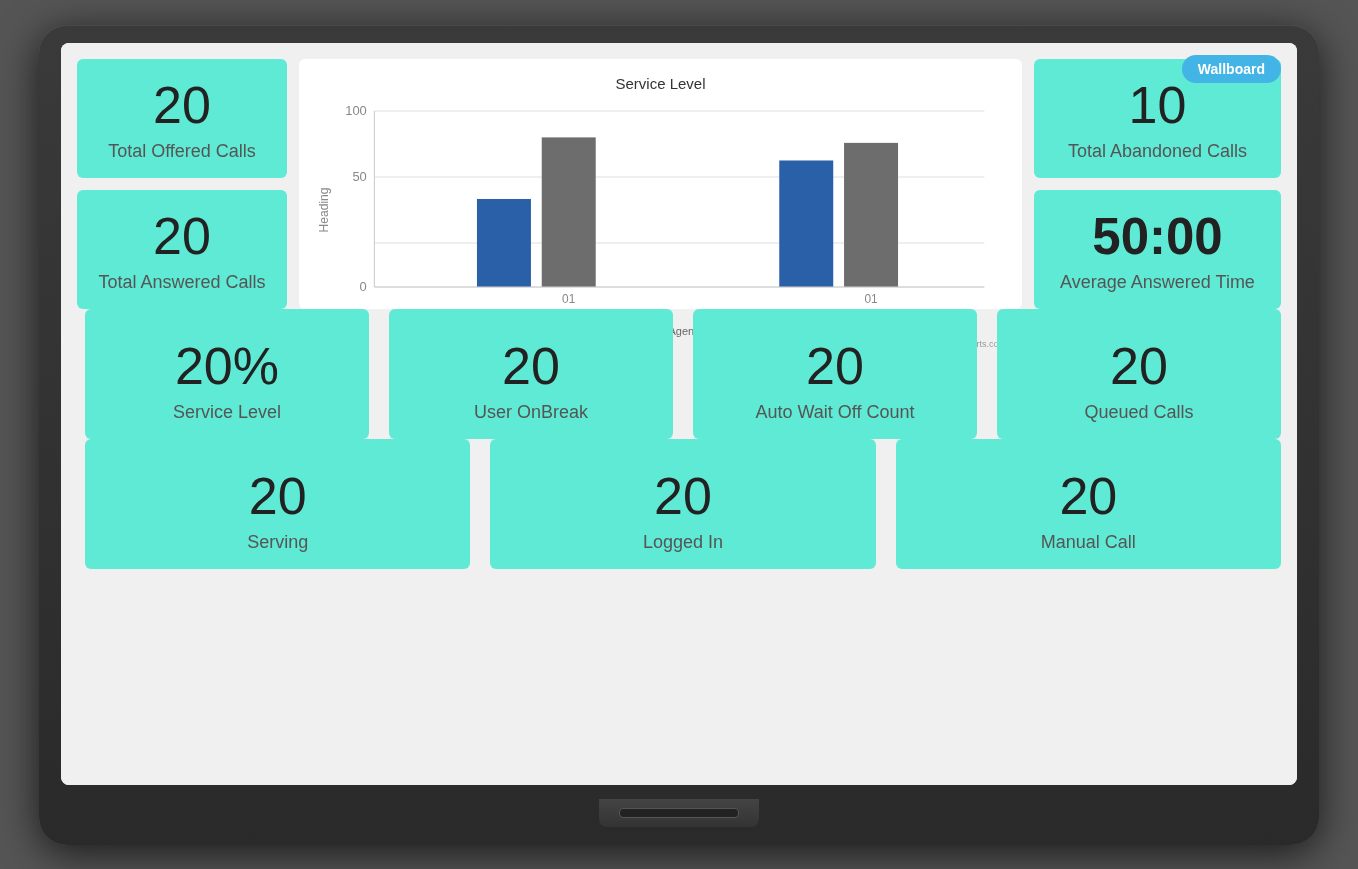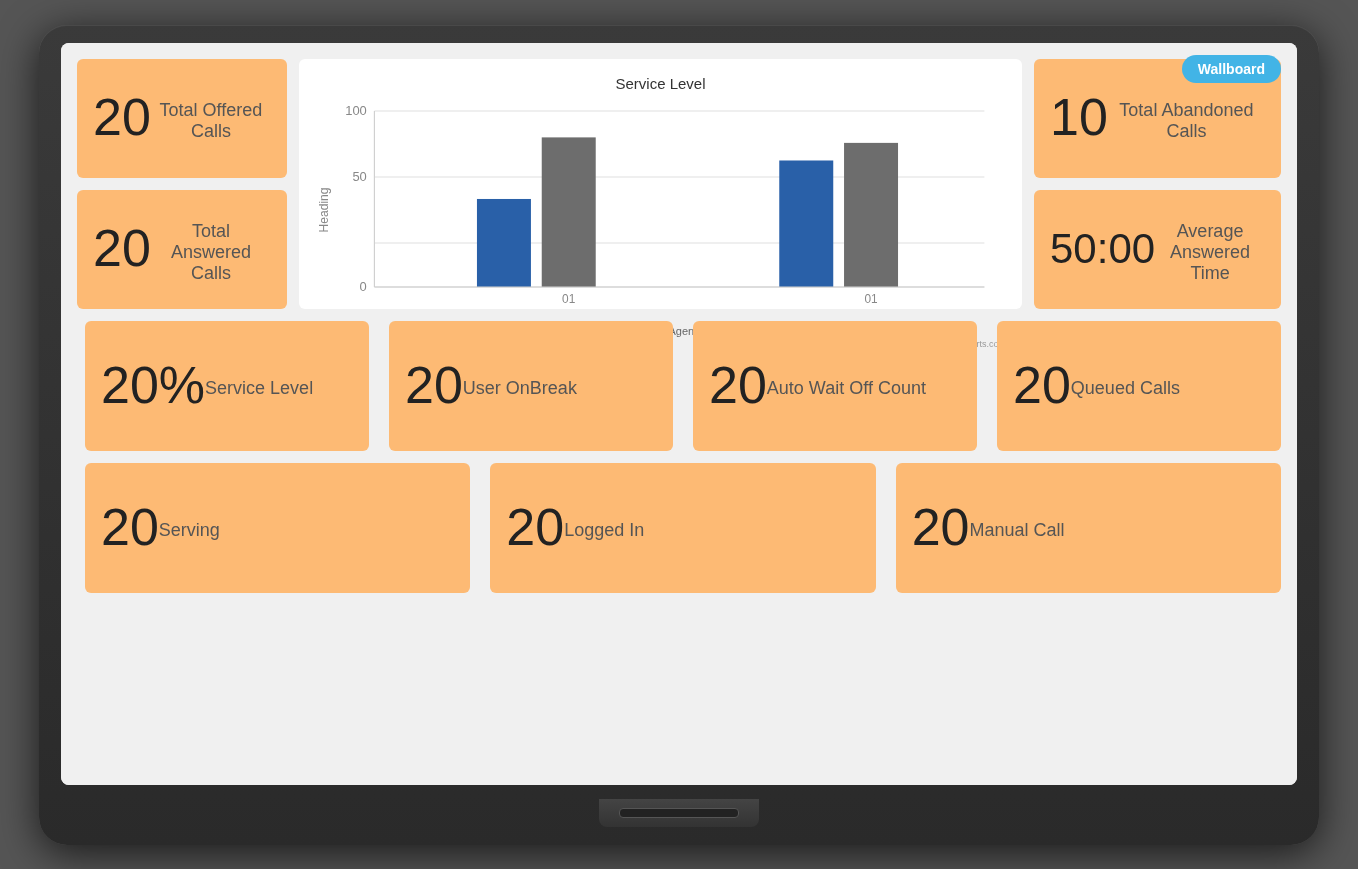--- a/index.html
+++ b/index.html
@@ -58,21 +58,21 @@
       border-radius: 4px;
       border: 1px solid #555;
     }
 
     .screen-content {
       flex: 1;
       background: #f0f0f0;
       padding: 16px;
       display: flex;
       flex-direction: column;
-      gap: 12px;
+      gap: 0;
       position: relative;
     }
 
     .top-right-badge {
       position: absolute;
       top: 12px;
       right: 16px;
       background: #42b4e6;
       color: white;
       padding: 6px 16px;
@@ -94,25 +94,26 @@
       height: 130px;
     }
 
     .row3 {
       display: flex;
       gap: 12px;
       height: 130px;
     }
 
     .stat-card {
-      background: #fdba74;
+      background: #5eead4;
       border-radius: 6px;
       display: flex;
+      flex-direction: column;
       align-items: center;
-      justify-content: flex-start;
+      justify-content: flex-end;
       padding: 16px;
     }
 
     .stat-value {
       font-size: 52px;
       font-weight: 300;
       color: #222;
       line-height: 1.1;
     }
 
@@ -164,22 +165,22 @@
       gap: 12px;
       width: 247px;
       flex-shrink: 0;
     }
 
     .right-col .stat-card {
       flex: 1;
     }
 
     .stat-value-sm {
-      font-size: 42px;
-      font-weight: 400;
+      font-size: 51px;
+      font-weight: 700;
       color: #222;
       line-height: 1.1;
     }
 
     .row2 .stat-card,
     .row3 .stat-card {
       flex: 1;
       margin-left: 8px;
     }
 

